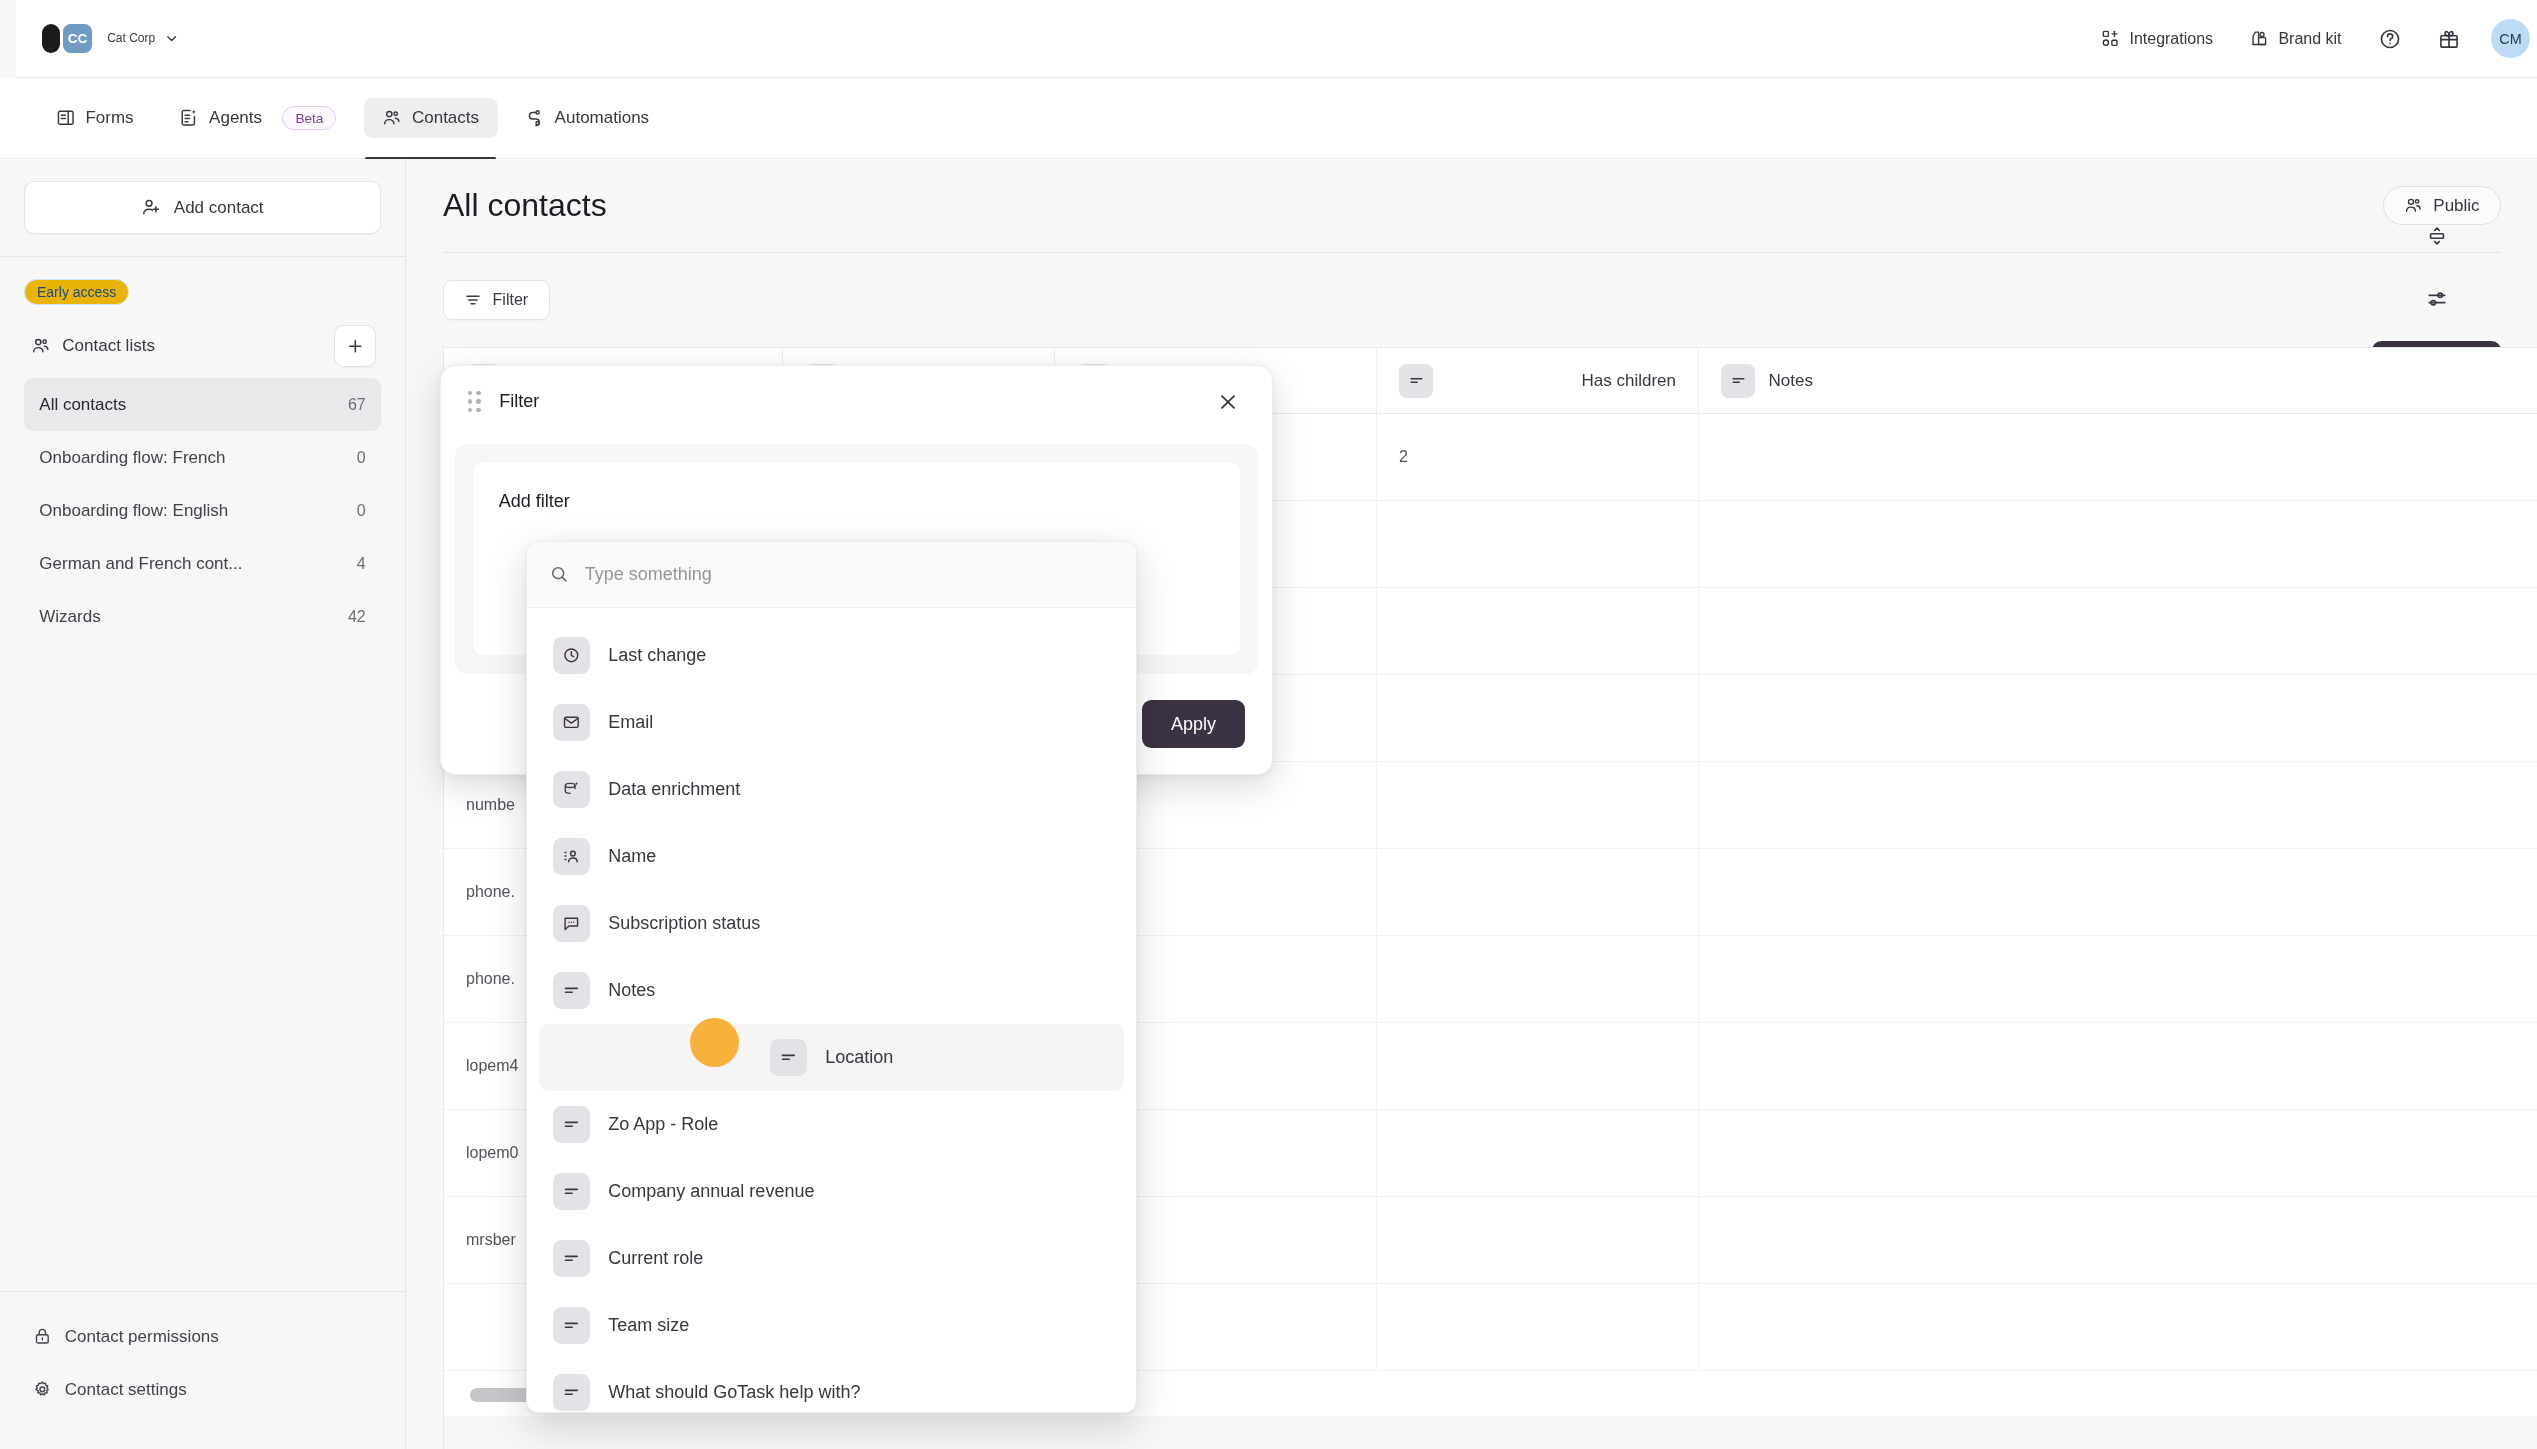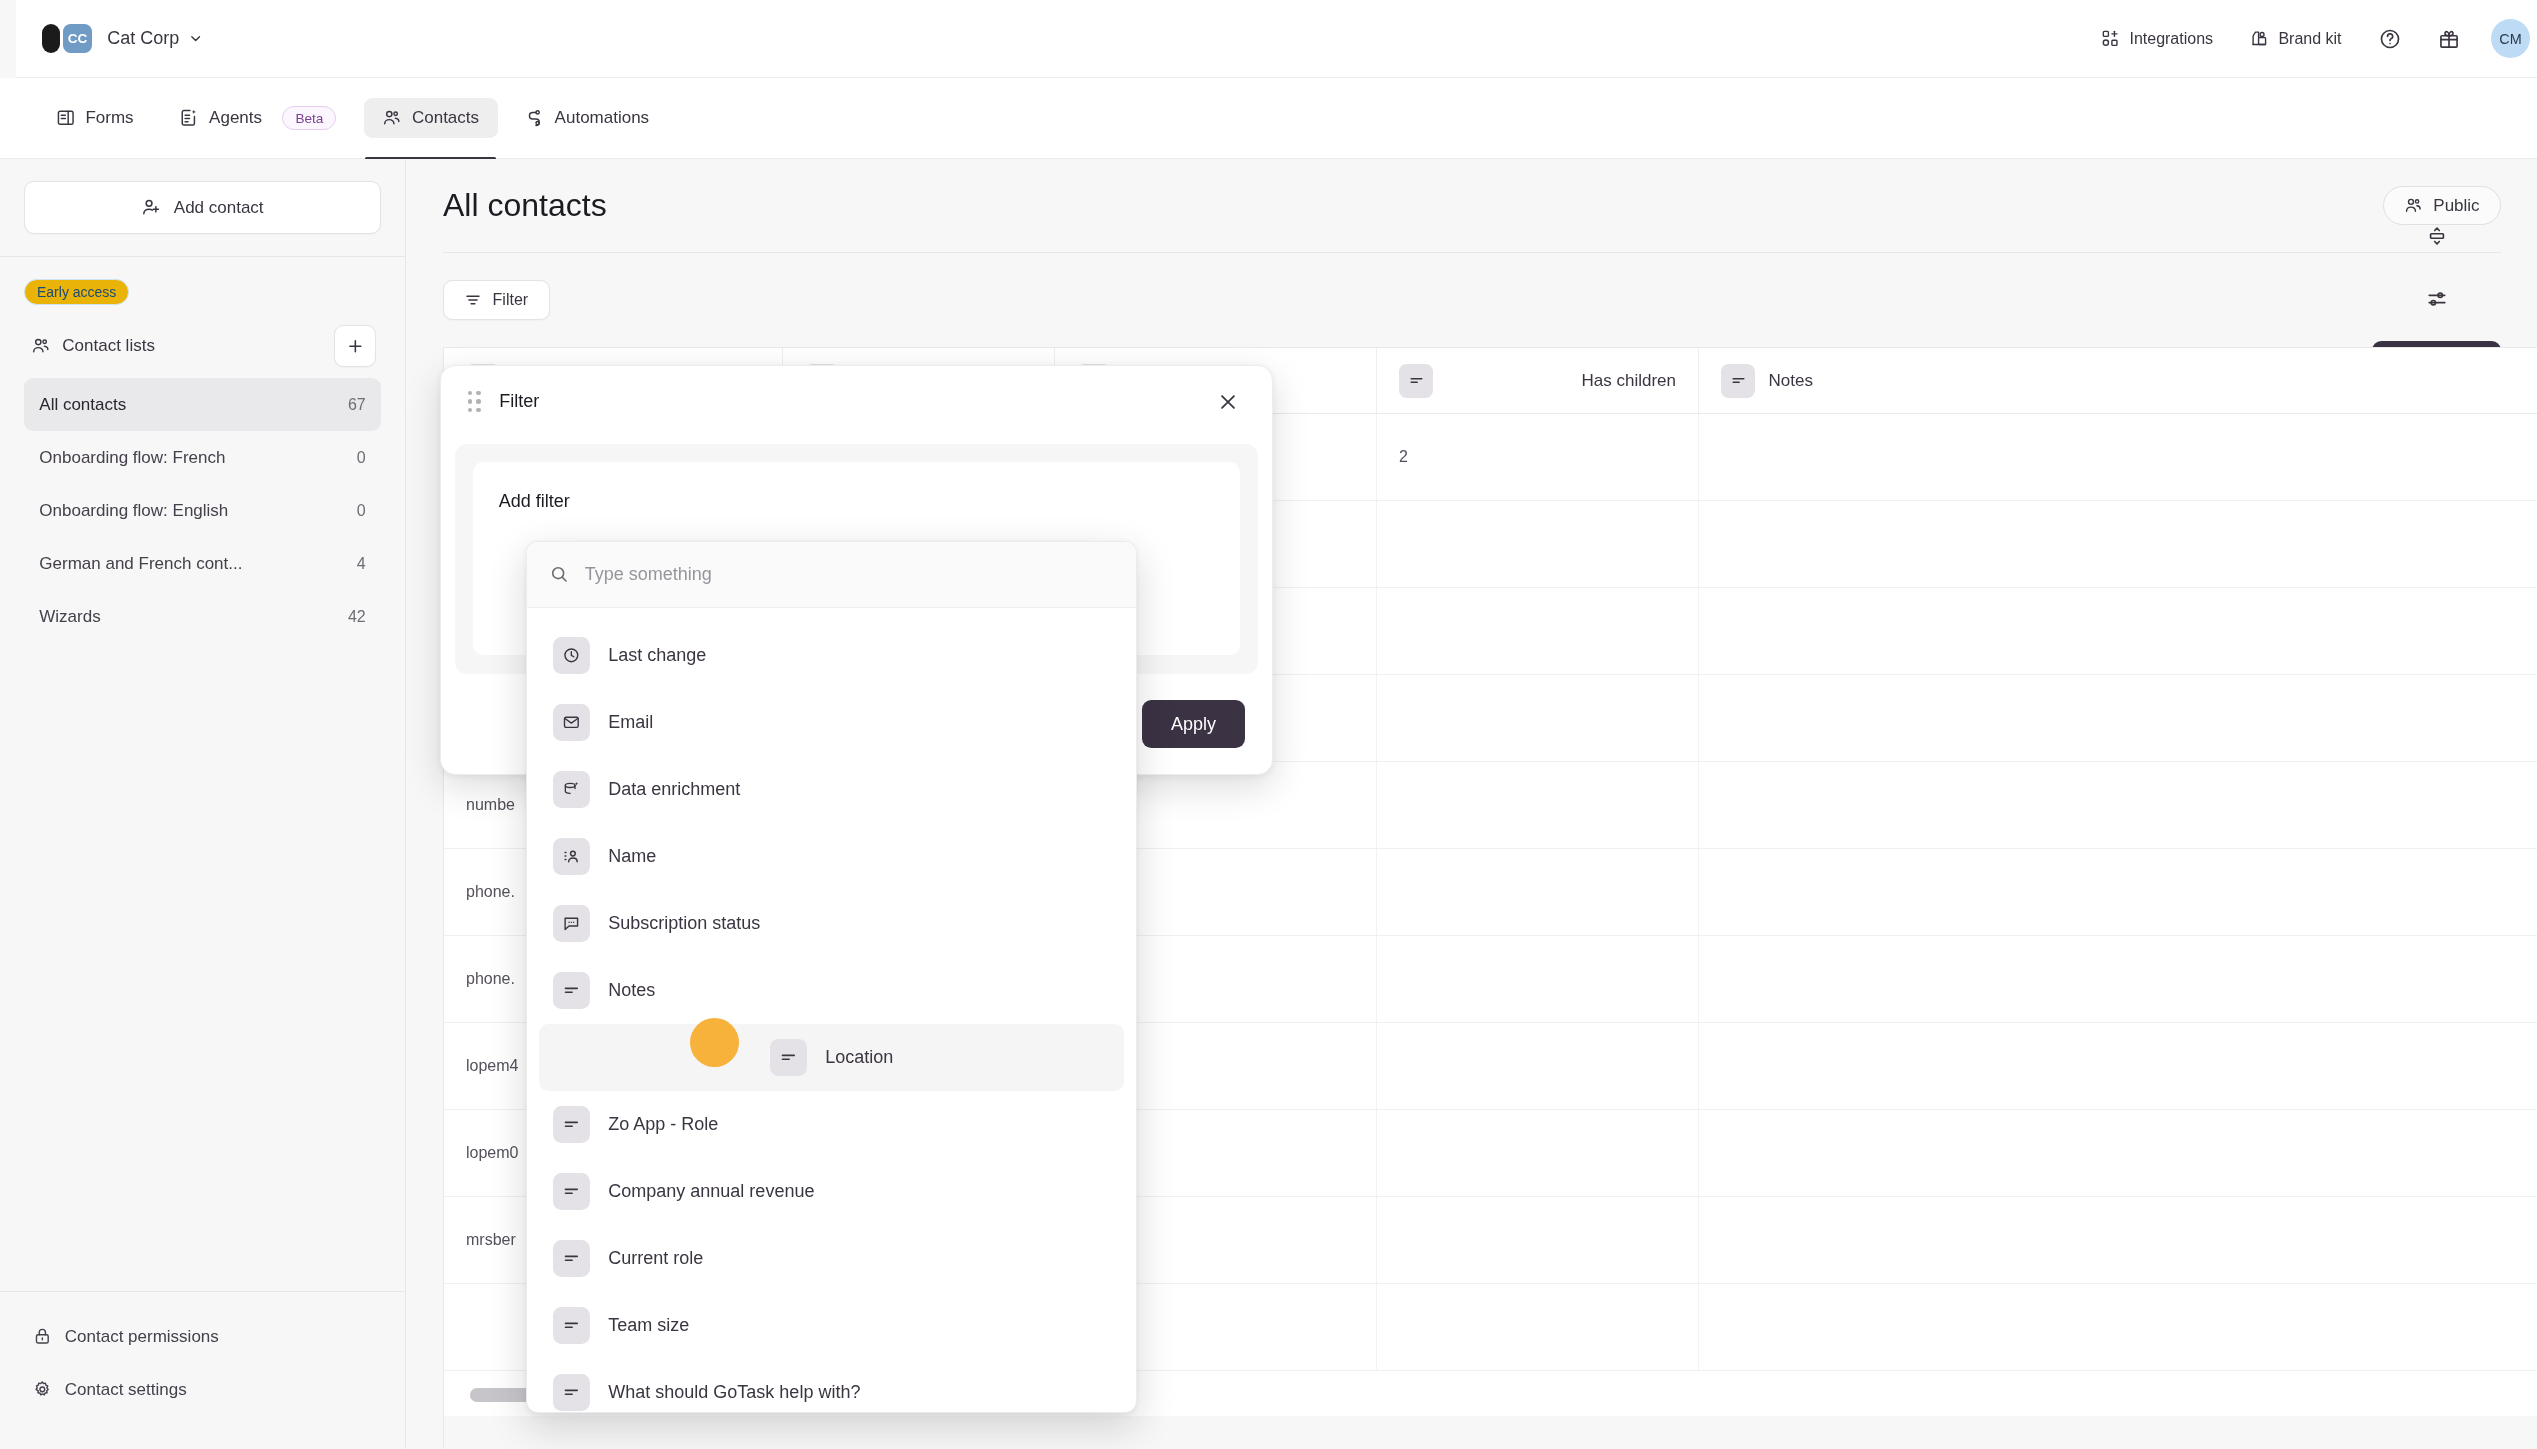--- a/index.html
+++ b/index.html
@@ -20,21 +20,21 @@
   }
   .brand { display: flex; align-items: center; padding-left: 25.5px; gap: 0; }
   .brand-bar { width: 18px; height: 29px; border-radius: 9.3px; background: #1b1b1b; }
   .brand-logo {
     width: 29px; height: 29px; border-radius: 7.6px; background: #6f9bc4;
     color: #ffffff; font-size: 13.6px; font-weight: 600;
     display: flex; align-items: center; justify-content: center;
     margin-left: 3.4px; letter-spacing: -0.3px;
   }
   .brand-name {
-    margin-left: 15.3px; font-size: 18px; color: #3b3541; font-weight: 400;
+    margin-left: 15.3px; font-size: 12px; color: #3b3541; font-weight: 400;
     display: flex; align-items: center; gap: 8.5px;
   }
   .topbar-right {
     margin-left: auto; display: flex; align-items: center;
     gap: 0; padding-right: 24px;
   }
   .tb-item {
     display: flex; align-items: center; gap: 9.3px;
     font-size: 16px; color: #3b3541; padding: 8.5px 18.7px; border-radius: 7.6px;
   }

